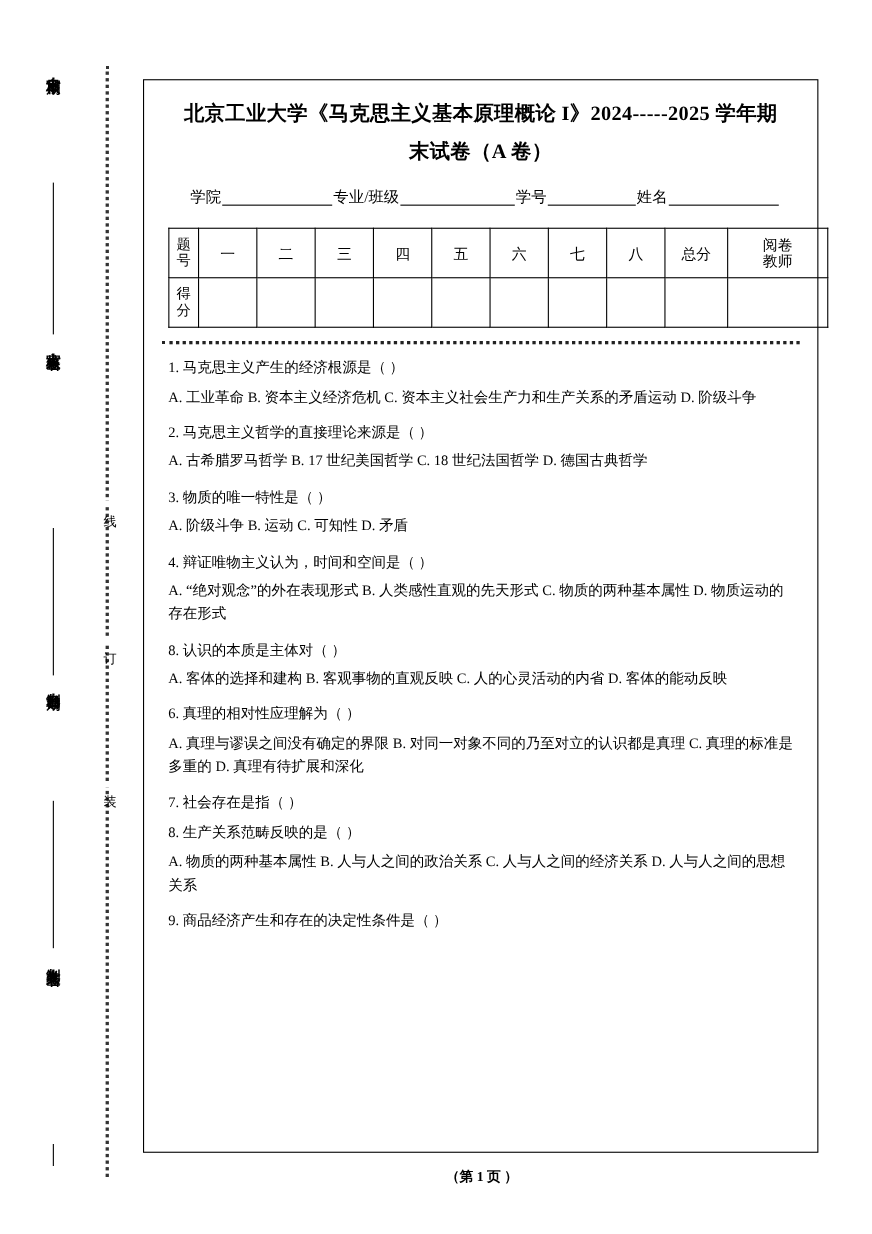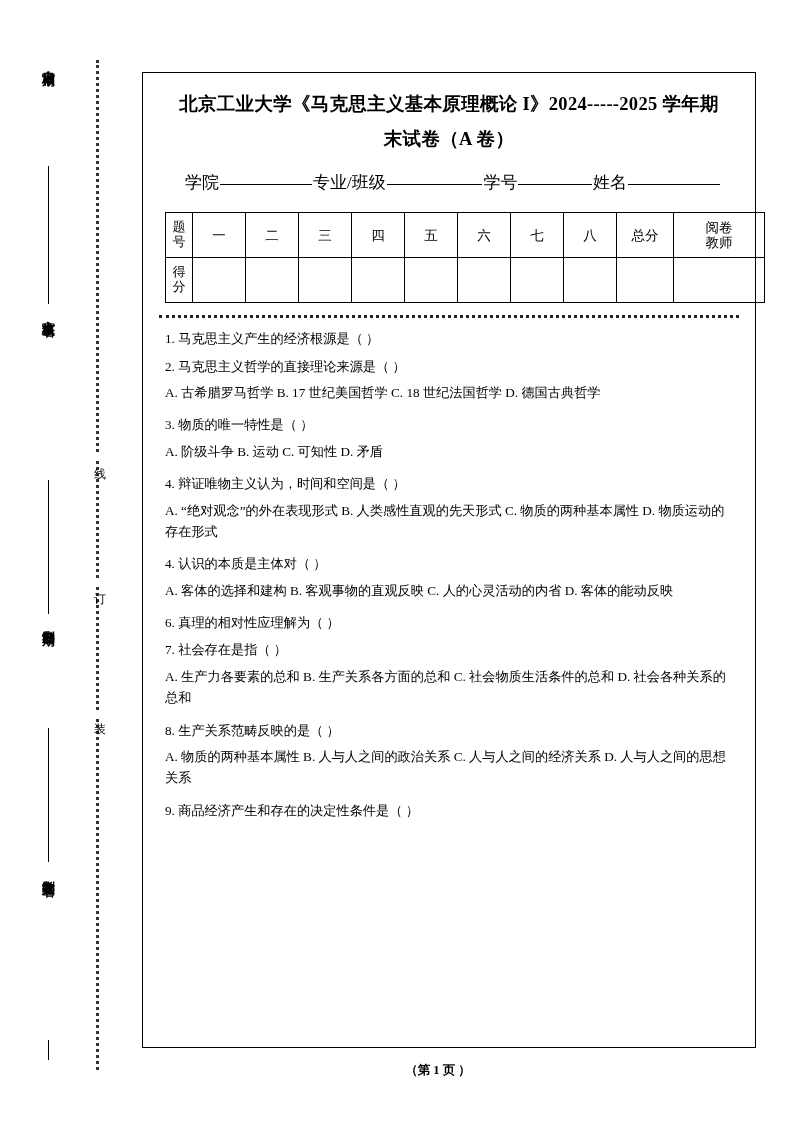--- a/index.html
+++ b/index.html
@@ -63,44 +63,44 @@
     font-size: 12px;
     background: #fff;
     padding: 3px 0;
     writing-mode: vertical-rl;
     text-orientation: upright;
   }
 
   
   .sheet {
     position: absolute;
-    left: 142px;
+    left: 130px;
     top: 72px;
     width: 614px;
     height: 976px;
     border: 1.6px solid #000;
     box-sizing: border-box;
     padding: 14px 16px 0 16px;
   }
 
   .title {
     text-align: center;
     font-size: 18.5px;
     font-weight: bold;
     line-height: 1.9;
     letter-spacing: 0.3px;
     font-family: "Liberation Serif", "DejaVu Serif", serif;
   }
 
   .fields {
     margin-top: 14px;
     padding: 0 18px 0 26px;
-    font-size: 17px;
+    font-size: 14px;
     display: flex;
-    align-items: flex-start;
+    align-items: center;
     white-space: nowrap;
   }
   .fields .lbl { flex: 0 0 auto; }
   .fields .blank {
     flex: 1 1 auto;
     border-bottom: 1.1px solid #000;
     height: 13px;
     margin: 0 1px;
   }
   .fields .blank.b1 { flex-grow: 1.25; }
@@ -249,43 +249,44 @@
     </tbody>
       </table>
   </div>
 
   <div class="sep"></div>
 
   <div class="body">
 
     <div class="q">
       <div class="stem">1. 马克思主义产生的经济根源是（    ）</div>
+      <div class="opts">A. 工业革命   B. 资本主义经济危机   C. 资本主义社会生产力和生产关系的矛盾运动  D. 阶级斗争</div>
     </div>
     <div class="q">
       <div class="stem">2. 马克思主义哲学的直接理论来源是（    ）</div>
       <div class="opts">A. 古希腊罗马哲学   B. 17 世纪美国哲学   C. 18 世纪法国哲学   D. 德国古典哲学</div>
     </div>
     <div class="q">
       <div class="stem">3. 物质的唯一特性是（    ）</div>
       <div class="opts">A. 阶级斗争   B. 运动   C. 可知性   D. 矛盾</div>
     </div>
     <div class="q">
       <div class="stem">4. 辩证唯物主义认为，时间和空间是（    ）</div>
       <div class="opts">A. “绝对观念”的外在表现形式   B. 人类感性直观的先天形式   C. 物质的两种基本属性   D. 物质运动的存在形式</div>
     </div>
     <div class="q">
-      <div class="stem">4. 认识的本质是主体对（    ）</div>
+      <div class="stem">8. 认识的本质是主体对（    ）</div>
       <div class="opts">A. 客体的选择和建构   B. 客观事物的直观反映   C. 人的心灵活动的内省   D. 客体的能动反映</div>
     </div>
     <div class="q">
       <div class="stem">6. 真理的相对性应理解为（    ）</div>
+      <div class="opts">A. 真理与谬误之间没有确定的界限   B. 对同一对象不同的乃至对立的认识都是真理   C. 真理的标准是多重的   D. 真理有待扩展和深化</div>
     </div>
     <div class="q">
       <div class="stem">7. 社会存在是指（    ）</div>
-      <div class="opts">A. 生产力各要素的总和   B. 生产关系各方面的总和   C. 社会物质生活条件的总和   D. 社会各种关系的总和</div>
     </div>
     <div class="q">
       <div class="stem">8. 生产关系范畴反映的是（    ）</div>
       <div class="opts">A. 物质的两种基本属性   B. 人与人之间的政治关系   C. 人与人之间的经济关系   D. 人与人之间的思想关系</div>
     </div>
     <div class="q">
       <div class="stem">9. 商品经济产生和存在的决定性条件是（    ）</div>
     </div>
   </div>
 

